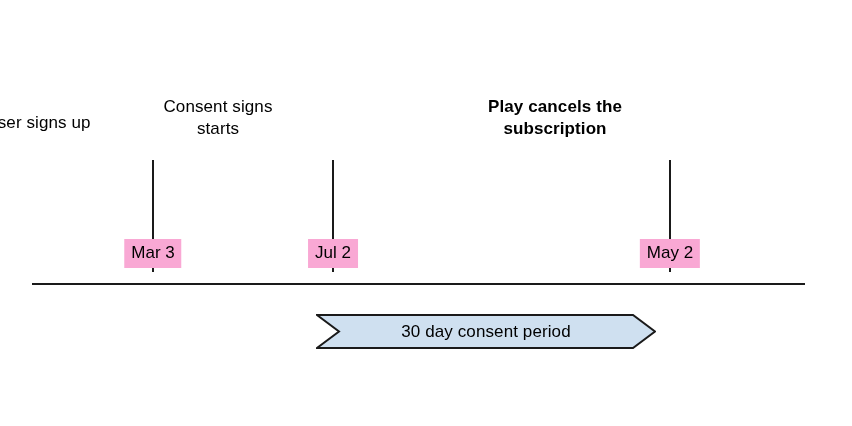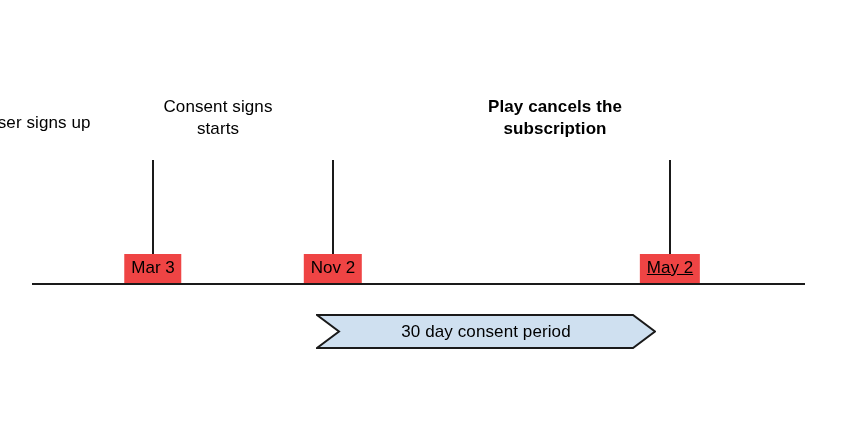--- a/index.html
+++ b/index.html
@@ -58,27 +58,26 @@
     position: absolute;
     width: 2px;
     background: #1a1a1a;
     left: -1px;
   }
 
   .event-date {
     position: absolute;
     transform: translateX(-50%);
     left: 0;
-    background: #ef4444;
+    background: #f9a8d4;
     font-size: 17px;
     line-height: 20px;
     padding: 4px 7px 5px 7px;
     color: #000000;
     white-space: nowrap;
-    margin-top: 15px;
   }
 
   
   .period-banner {
     position: absolute;
     left: 316px;
     top: 314px;
     width: 340px;
     height: 35px;
   }
@@ -111,28 +110,28 @@
   <div class="event" style="left:153px;">
     <div class="event-label" style="top:112px;">User signs up</div>
     <div class="event-tick" style="top:160px; height:112px;"></div>
     <div class="event-date" style="top:239px;">Mar 3</div>
   </div>
 
   <div class="event" style="left:333px;">
     <div class="event-label" style="top:96px;">Consent signs
 starts</div>
     <div class="event-tick" style="top:160px; height:112px;"></div>
-    <div class="event-date" style="top:239px;">Nov 2</div>
+    <div class="event-date" style="top:239px;">Jul 2</div>
   </div>
 
   <div class="event" style="left:670px;">
     <div class="event-label" style="top:96px;font-weight:bold;">Play cancels the
 subscription</div>
     <div class="event-tick" style="top:160px; height:112px;"></div>
-    <div class="event-date" style="top:239px;text-decoration:underline;">May 2</div>
+    <div class="event-date" style="top:239px;">May 2</div>
   </div>
 
   <div class="period-banner">
     <svg viewBox="0 0 340 35" preserveAspectRatio="none">
       <polygon points="1,1 317,1 339,17.5 317,34 1,34 23,17.5" fill="#cfe0f0" stroke="#1a1a1a" stroke-width="2" stroke-linejoin="miter"></polygon>
     </svg>
     <div class="period-banner-text">30 day consent period</div>
   </div>
 
 </div>

